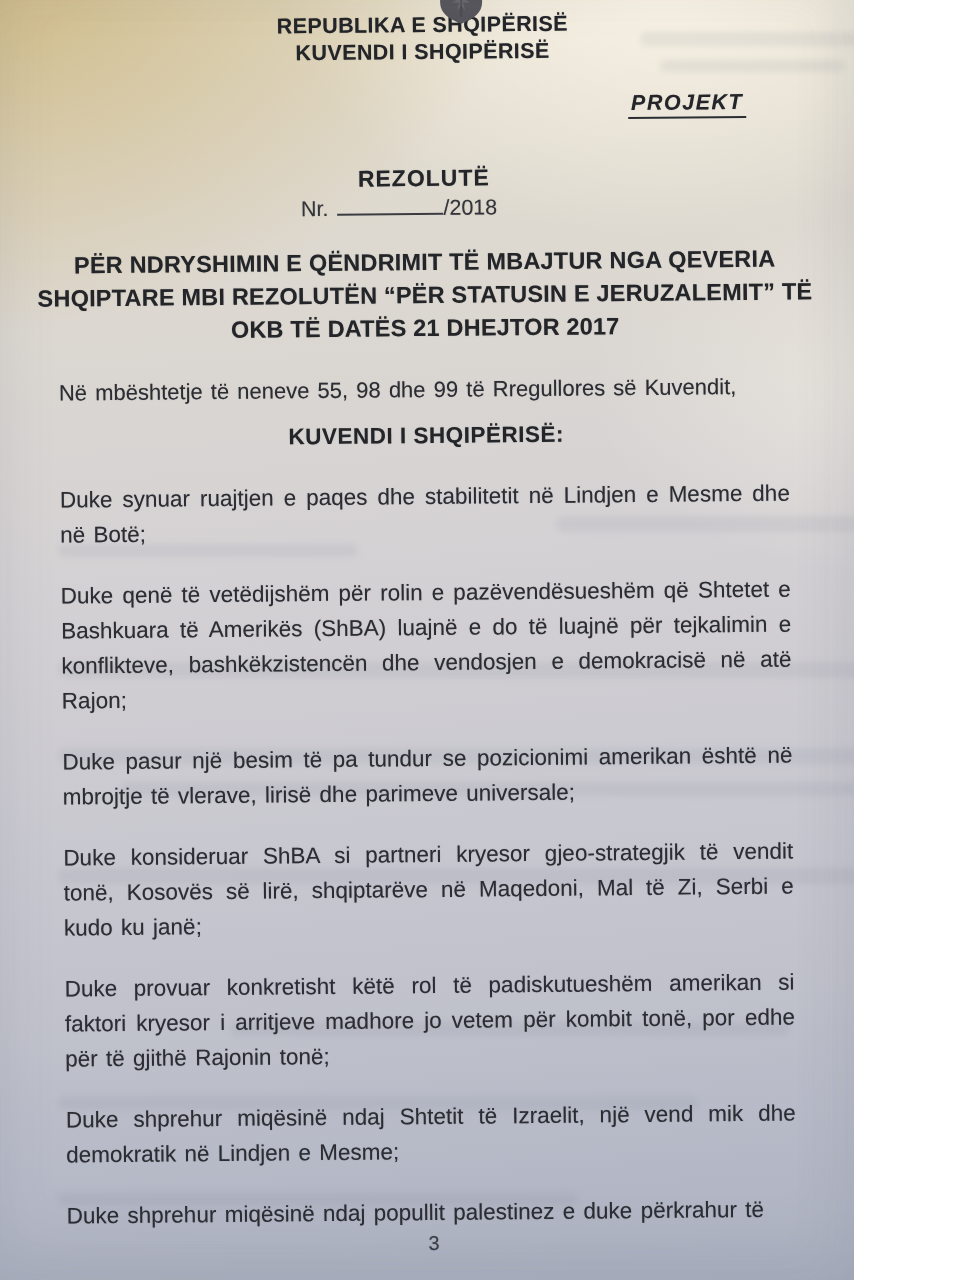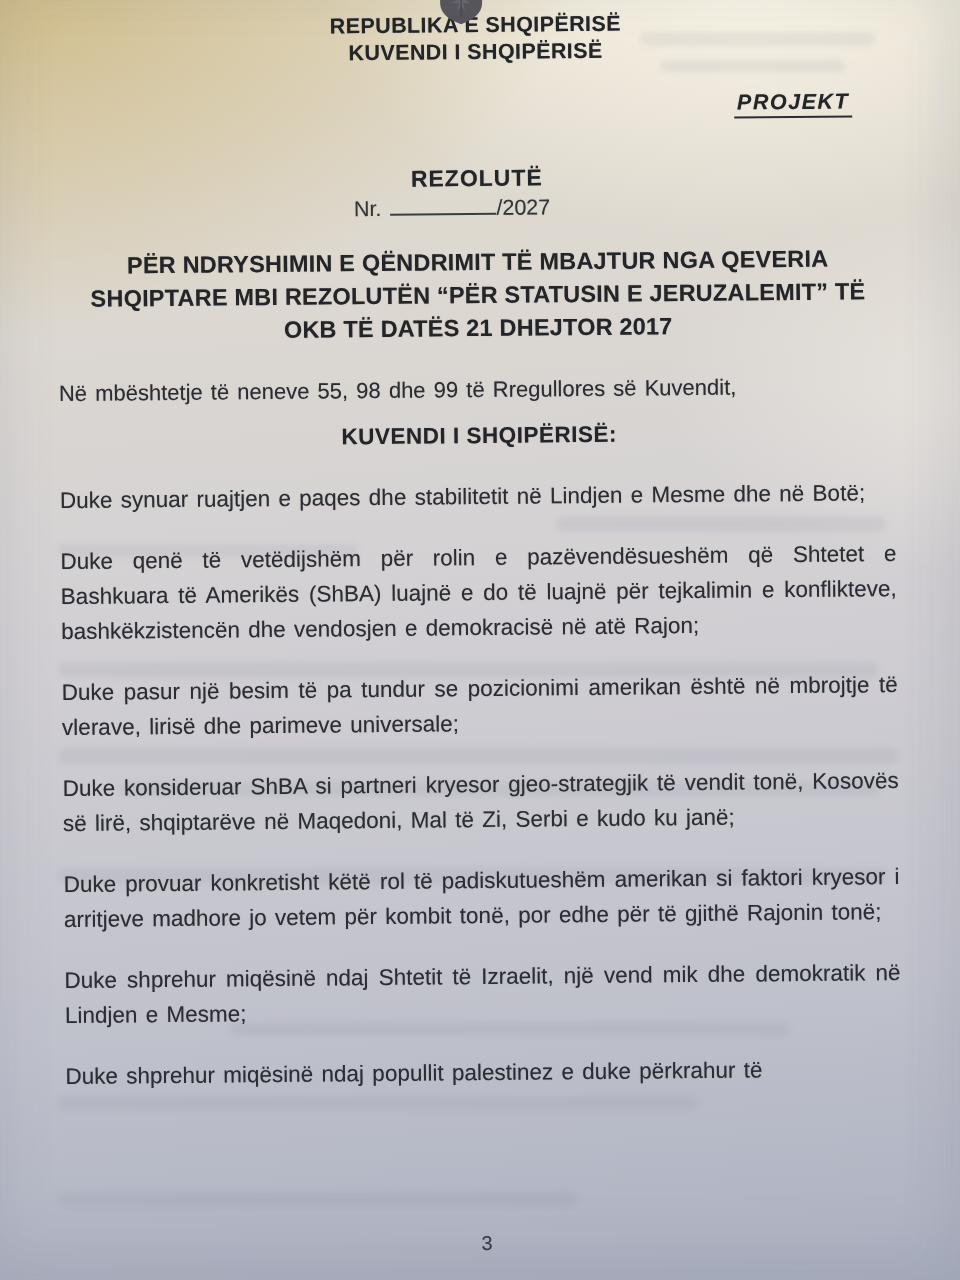--- a/index.html
+++ b/index.html
@@ -7,21 +7,21 @@
     padding: 0;
     width: 960px;
     height: 1280px;
     overflow: hidden;
     font-family: "Liberation Sans", "DejaVu Sans", sans-serif;
   }
 
   
   .photo {
     position: relative;
-    width: 960px;
+    width: 854px;
     height: 1280px;
     background:
       radial-gradient(120% 55% at -6% -4%, rgba(198,172,106,0.80) 0%, rgba(198,172,106,0.38) 28%, rgba(198,172,106,0) 55%),
       radial-gradient(75% 35% at 78% -2%, rgba(250,245,232,0.95) 0%, rgba(250,245,232,0) 60%),
       radial-gradient(60% 25% at 105% 30%, rgba(245,240,230,0.55) 0%, rgba(245,240,230,0) 60%),
       linear-gradient(176deg, #e4decd 0%, #ddd8d0 22%, #d5d2d4 42%, #cbcad1 60%, #bfc1cb 78%, #b3b7c5 92%, #adb2c2 100%);
     overflow: hidden;
   }
   .photo::after { 
     content: "";
@@ -186,21 +186,21 @@
     <div class="hdr hdr-first">REPUBLIKA E SHQIPËRISË</div>
     <div class="hdr">KUVENDI I SHQIPËRISË</div>
 
     <div class="projekt-row">
       <span class="projekt">PROJEKT</span>
     </div>
 
     <div class="doctype">REZOLUTË</div>
 
     <div class="nr-line">
-      <span>Nr.</span><span class="nr-blank"></span><span>/2027</span>
+      <span>Nr.</span><span class="nr-blank"></span><span>/2018</span>
     </div>
 
     <div class="title">
       <div>PËR NDRYSHIMIN E QËNDRIMIT TË MBAJTUR NGA QEVERIA</div>
       <div>SHQIPTARE MBI REZOLUTËN “PËR STATUSIN E JERUZALEMIT” TË</div>
       <div>OKB TË DATËS 21 DHEJTOR 2017</div>
     </div>
 
     <p class="preamble">Në mbështetje të neneve 55, 98 dhe 99 të Rregullores së Kuvendit,</p>
 

